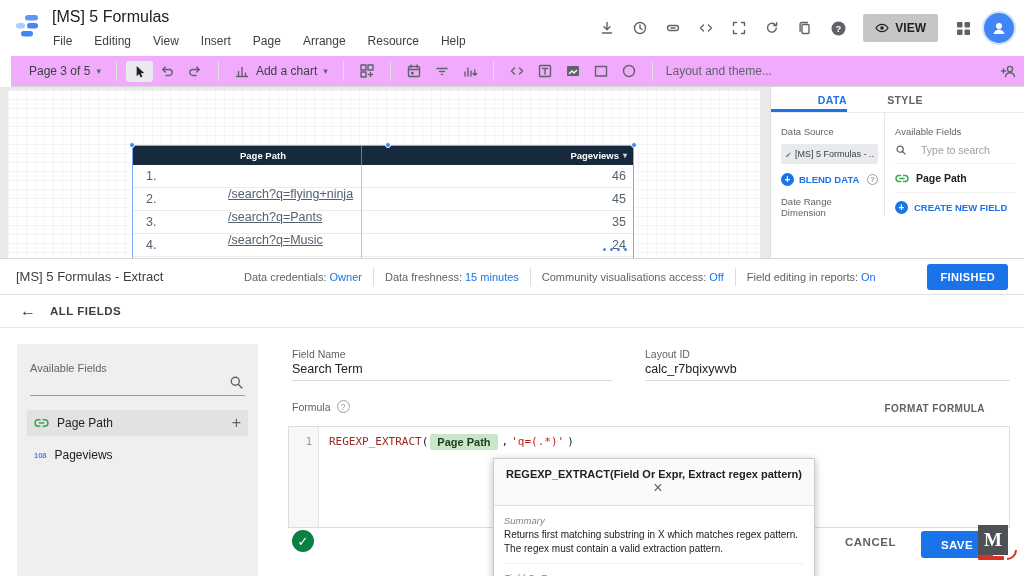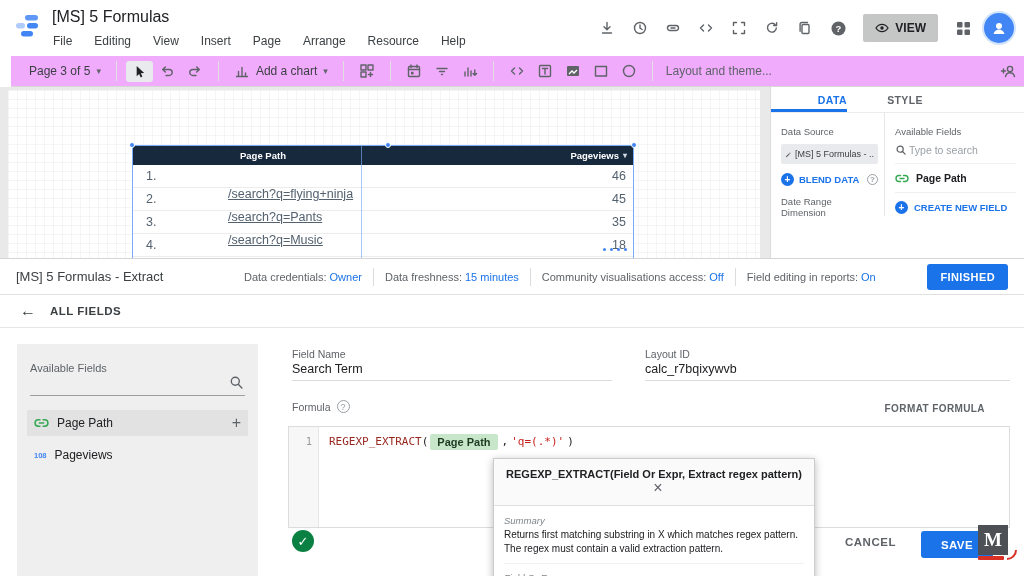--- a/index.html
+++ b/index.html
@@ -60,21 +60,21 @@
   .tab.active{color:#1a73e8;border-bottom:3px solid #1a73e8;}
   .props-cols{display:flex;height:103px;}
   .pc-left{width:114px;padding:13px 6px 0 10px;border-right:1px solid #e8e8e8;flex:none;}
   .pc-right{flex:1;padding:13px 8px 0 10px;}
   .p-label{font-size:9.5px;color:#5f6368;}
   .ds-chip{margin-top:7px;height:20px;background:#e9eaed;border-radius:2px;display:flex;align-items:center;gap:4px;padding:0 4px;font-size:9px;color:#3c4043;white-space:nowrap;overflow:hidden;}
   .blend{margin-top:9px;display:flex;align-items:center;gap:5px;font-size:9.5px;font-weight:bold;color:#1a73e8;}
   .plus-circle{width:13px;height:13px;border-radius:50%;background:#1a73e8;color:#fff;font-size:10px;line-height:13px;text-align:center;flex:none;}
   .qcircle{margin-left:auto;width:11px;height:11px;border:1px solid #9aa0a6;border-radius:50%;font-size:8px;color:#9aa0a6;text-align:center;line-height:10px;font-style:normal;}
   .dr-label{margin-top:10px;}
-  .search-row{display:flex;align-items:center;gap:2px;margin-top:7px;padding-bottom:7px;border-bottom:1px solid #f0f0f0;}
+  .search-row{display:flex;align-items:center;gap:14px;margin-top:7px;padding-bottom:7px;border-bottom:1px solid #f0f0f0;}
   .search-input{border:none;outline:none;font-size:10.5px;color:#202124;width:86px;background:transparent;font-family:"Liberation Sans",sans-serif;}
   .search-input::placeholder{color:#9aa0a6;}
   .pfield{display:flex;align-items:center;gap:7px;padding:8px 0;border-bottom:1px solid #f0f0f0;font-size:10.5px;color:#202124;font-weight:bold;}
   .create-row{display:flex;align-items:center;gap:6px;padding-top:8px;font-size:9.5px;font-weight:bold;color:#1a73e8;}
 
   
   .ds-bar{position:absolute;left:0;top:258px;width:1024px;height:37px;background:#fff;border-top:1px solid #d5d5d5;border-bottom:1px solid #e0e0e0;display:flex;align-items:center;padding:0 16px;z-index:6;}
   .ds-title{font-size:13px;color:#3c4043;width:228px;flex:none;}
   .ds-item{font-size:11px;color:#5f6368;white-space:nowrap;}
   .ds-val{color:#1a73e8;margin-left:3px;}
@@ -340,21 +340,21 @@
         <span class="rt-views">45</span>
       </div>
       <div class="rtable-row">
         <span class="rt-n">3.</span>
         <span class="rt-path">/search?q=Music</span>
         <span class="rt-views">35</span>
       </div>
       <div class="rtable-row">
         <span class="rt-n">4.</span>
         <span class="rt-path">/search?q=home</span>
-        <span class="rt-views">18</span>
+        <span class="rt-views">24</span>
       </div>
       <div class="col-line"></div>
       <span class="handle" style="left:-4px;top:-4px;"></span>
       <span class="handle" style="left:252px;top:-4px;"></span>
       <span class="handle" style="right:-4px;top:-4px;"></span>
       <span class="drag-dots">
         <span class="dot"></span>
           <span class="dot"></span>
           <span class="dot"></span>
           <span class="dot"></span>

